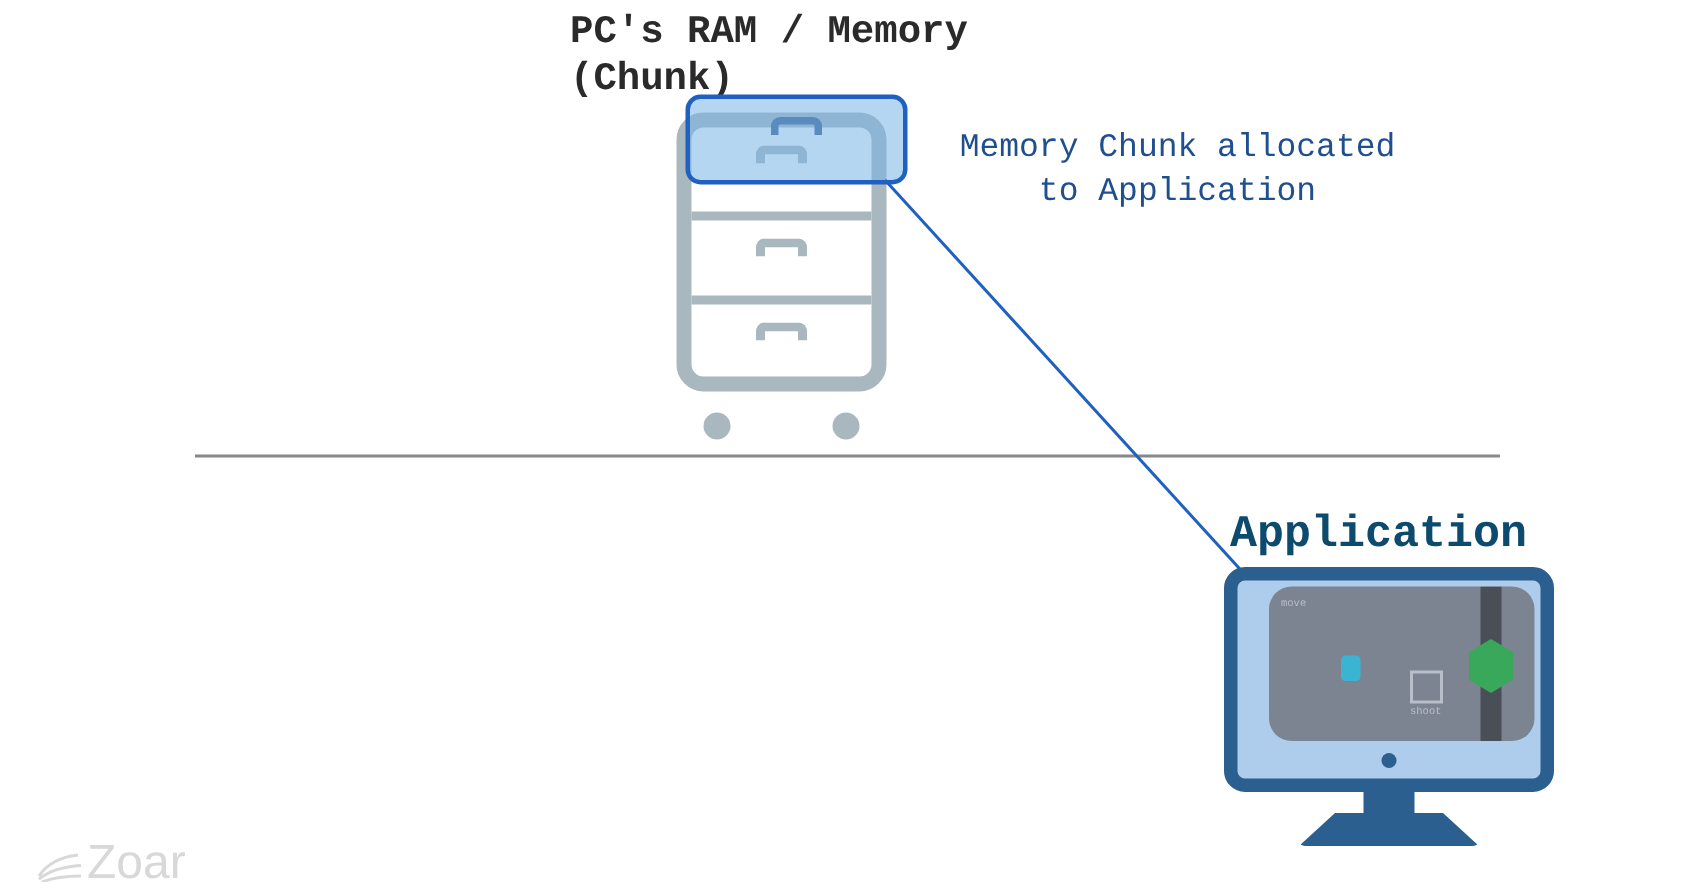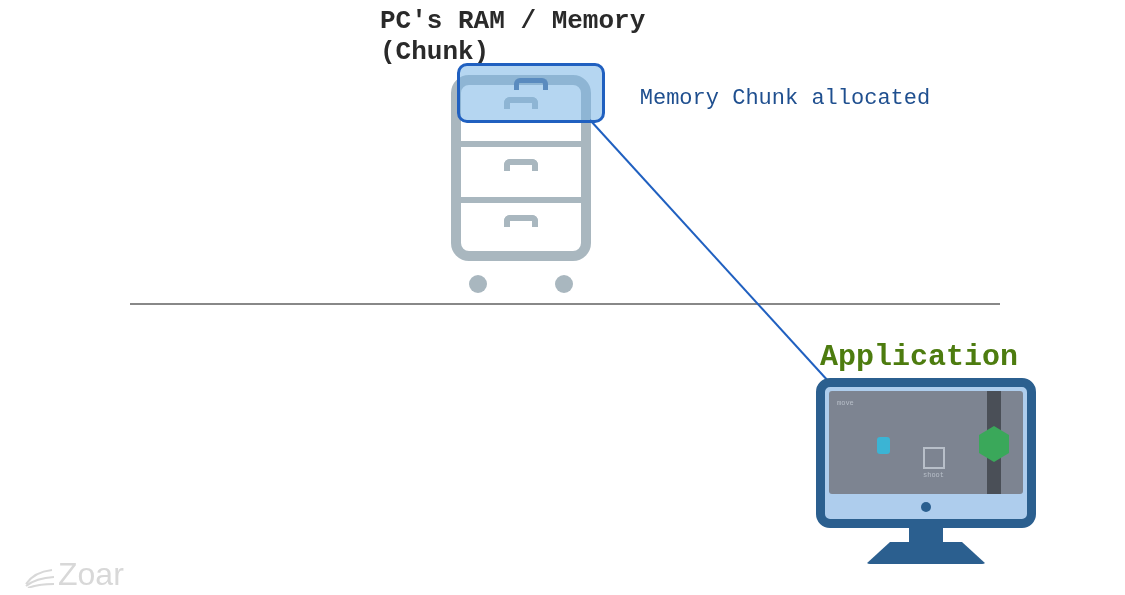--- a/index.html
+++ b/index.html
@@ -112,21 +112,21 @@
     top: 0;
     left: 0;
     width: 1125px;
     height: 595px;
     pointer-events: none;
   }
   .app-title {
     position: absolute;
     top: 340px;
     left: 820px;
-    color: #4d7c0f;
+    color: #0c4a6e;
     font-size: 30px;
     font-weight: bold;
   }
   .monitor {
     position: absolute;
     top: 378px;
     left: 816px;
     width: 220px;
     height: 188px;
   }
@@ -134,25 +134,25 @@
     width: 220px;
     height: 150px;
     border: 9px solid #2b5f8f;
     border-radius: 14px;
     background: #aecded;
     position: relative;
   }
   .monitor-screen {
     position: absolute;
     top: 4px;
-    left: 4px;
+    left: 21px;
     right: 4px;
     height: 103px;
     background: #7d8491;
-    border-radius: 3px;
+    border-radius: 15px;
     overflow: hidden;
   }
   .game-pillar {
     position: absolute;
     right: 22px;
     top: 0;
     bottom: 0;
     width: 14px;
     background: #4a4f57;
   }
@@ -257,20 +257,21 @@
   </div>
   <div class="wheel wl"></div>
   <div class="wheel wr"></div>
   <div class="chunk">
     <div class="chunk-handle"></div>
   </div>
 </div>
 
 <div class="chunk-label">
   <span>Memory Chunk allocated</span><br>
+  <span>to Application</span>
 </div>
 
 <div class="divider"></div>
 
 <svg class="connector">
   <line x1="590" y1="120" x2="850" y2="405" stroke="#2060c0" stroke-width="2"></line>
 </svg>
 
 <div class="app-title">Application</div>
 

